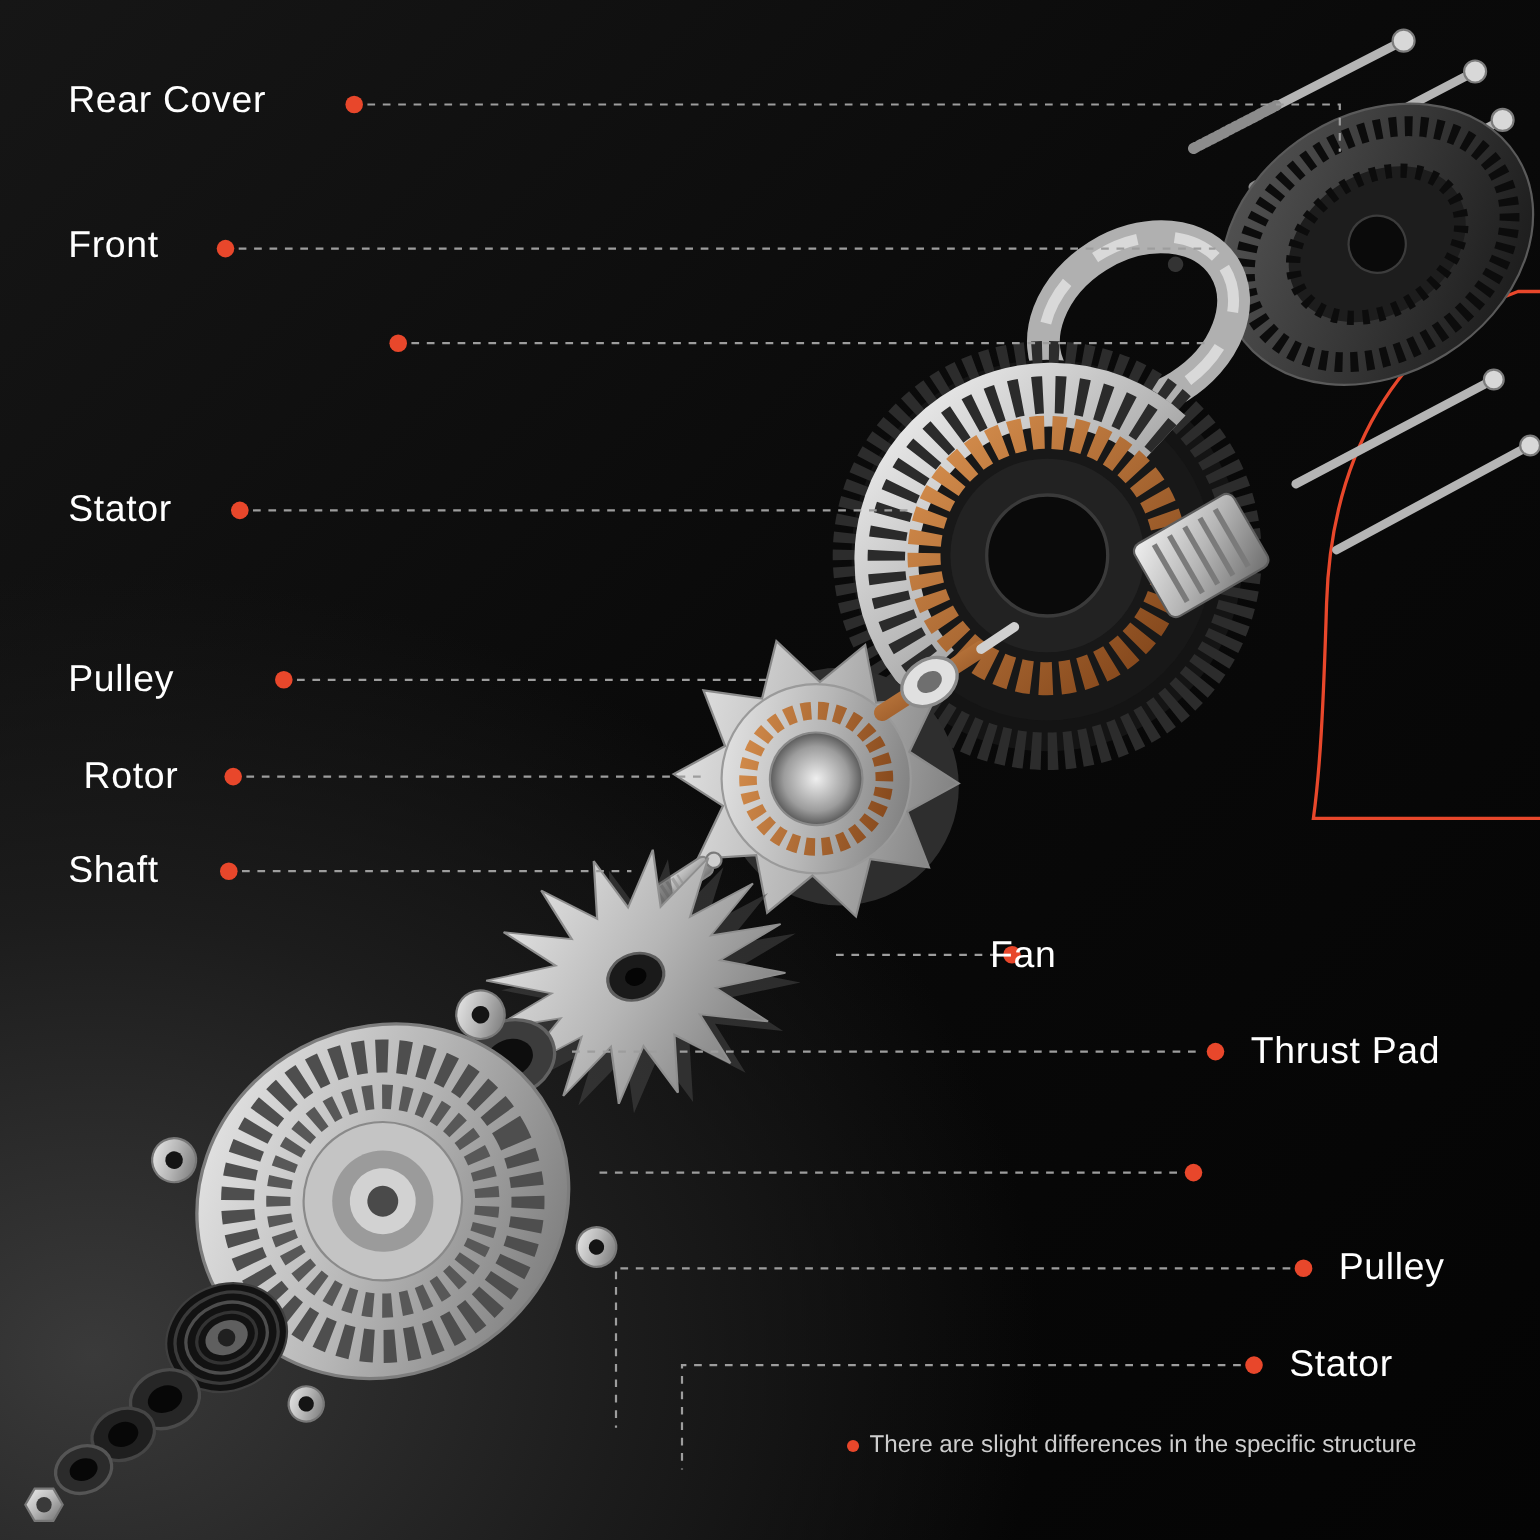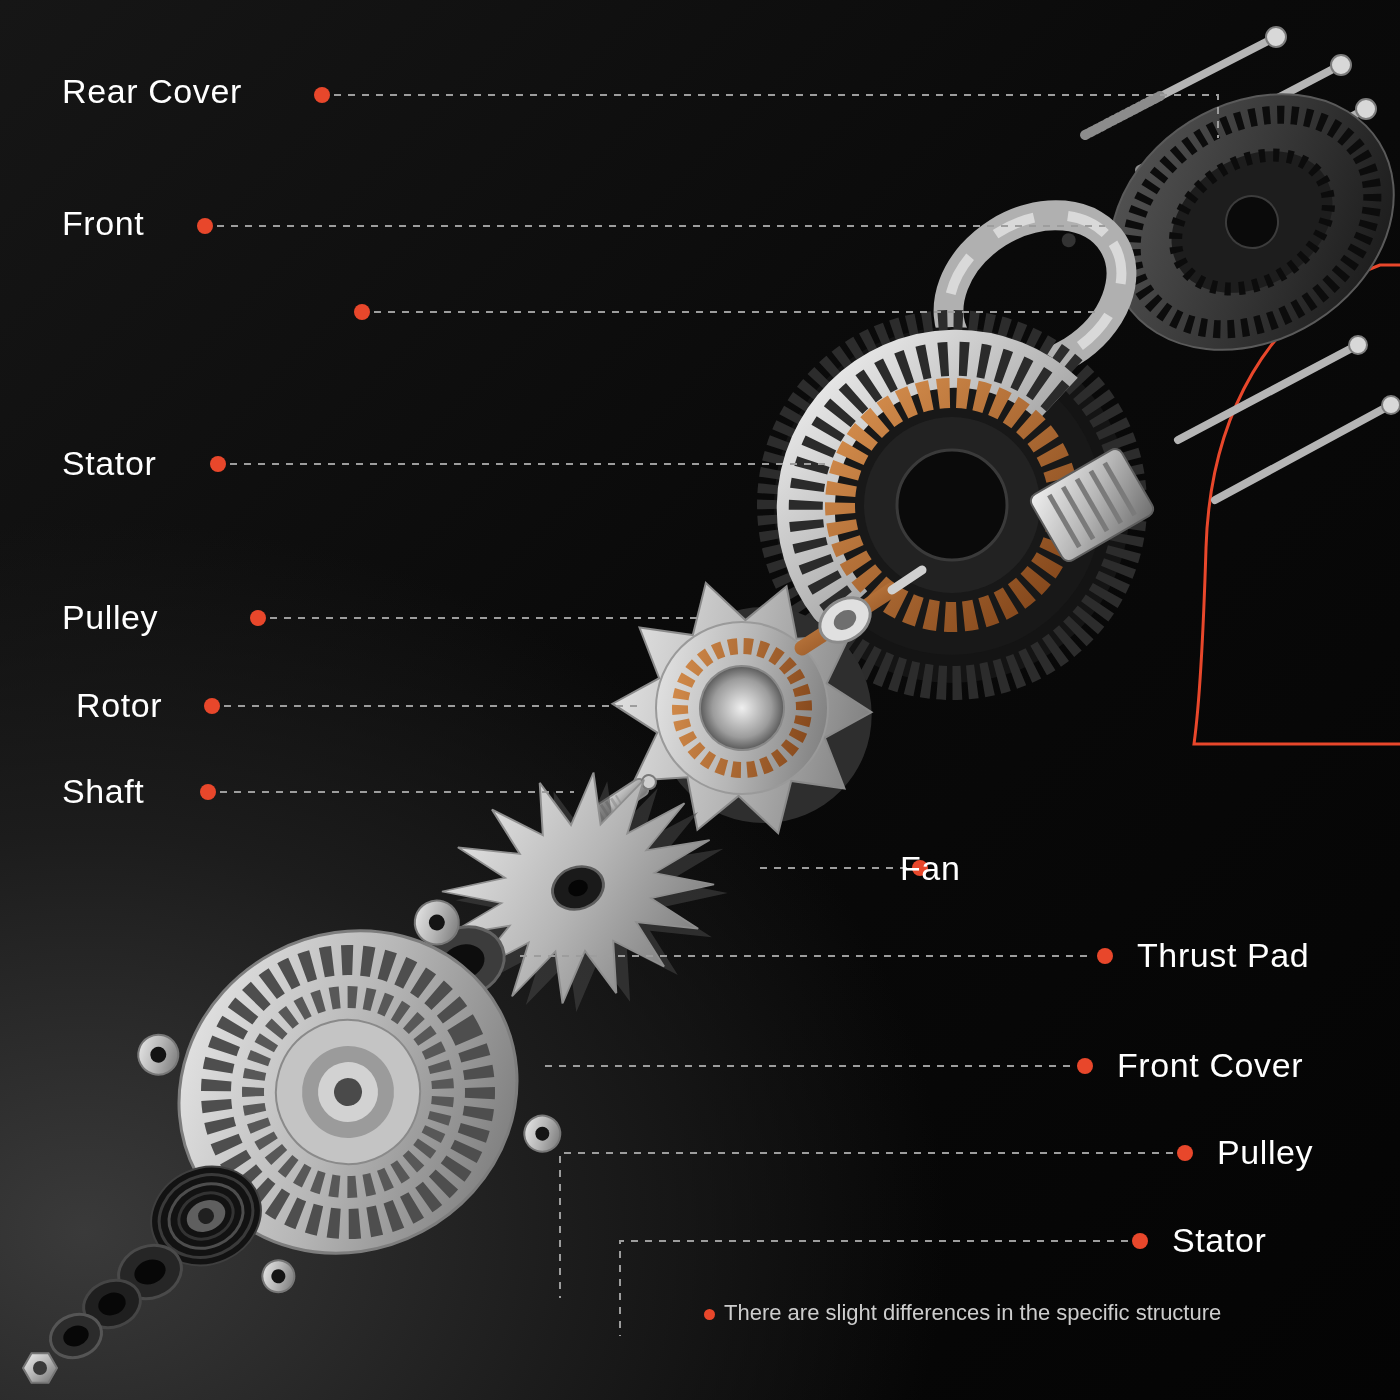--- a/index.html
+++ b/index.html
@@ -11,21 +11,21 @@
     font-family:"Liberation Sans", sans-serif;
   }
   svg.illus{position:absolute;left:0;top:0;}
   .label{
     position:absolute;height:44px;display:flex;align-items:center;
     color:#ffffff;font-size:34px;font-weight:400;letter-spacing:0.6px;
     white-space:nowrap;
   }
   .footnote{
     position:absolute;right:46px;top:1296px;width:650px;
-    color:#cdcdcd;font-size:22px;line-height:34px;text-align:left;
+    color:#cdcdcd;font-size:22px;line-height:34px;text-align:center;
   }
   .footnote .dot{
     display:inline-block;width:11px;height:11px;border-radius:50%;
     background:#e8472b;margin-right:9px;vertical-align:middle;
   }
 </style>
 </head>
 <body>
 
 <div class="stage">
@@ -218,21 +218,20 @@
 
   <div class="label" style="left:62px;top:69px">Rear Cover</div>
   <div class="label" style="left:62px;top:201px">Front</div>
   <div class="label" style="left:62px;top:441px">Stator</div>
   <div class="label" style="left:62px;top:595px">Pulley</div>
   <div class="label" style="left:76px;top:683px">Rotor</div>
   <div class="label" style="left:62px;top:769px">Shaft</div>
 
   <div class="label" style="left:900px;top:846px">Fan</div>
   <div class="label" style="left:1137px;top:933px">Thrust Pad</div>
-  <div class="label" style="left:1117px;top:1043px">Front Cover</div>
   <div class="label" style="left:1217px;top:1130px">Pulley</div>
   <div class="label" style="left:1172px;top:1218px">Stator</div>
 
   <div class="footnote">
     <div>
       <span class="dot"></span><span>There are slight differences in the specific structure</span>
     </div>
   </div>
 
 </div>

